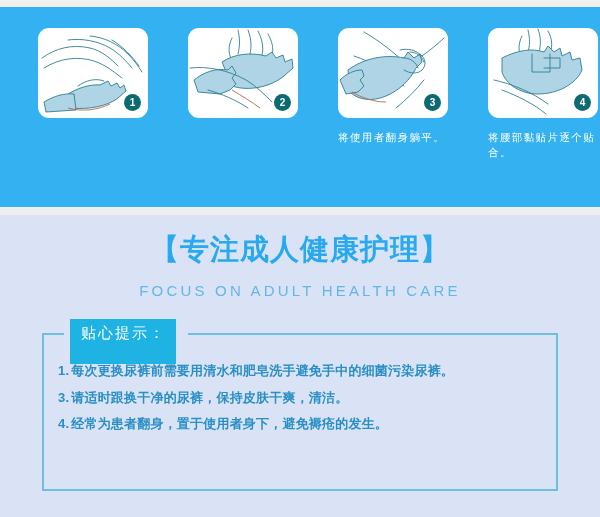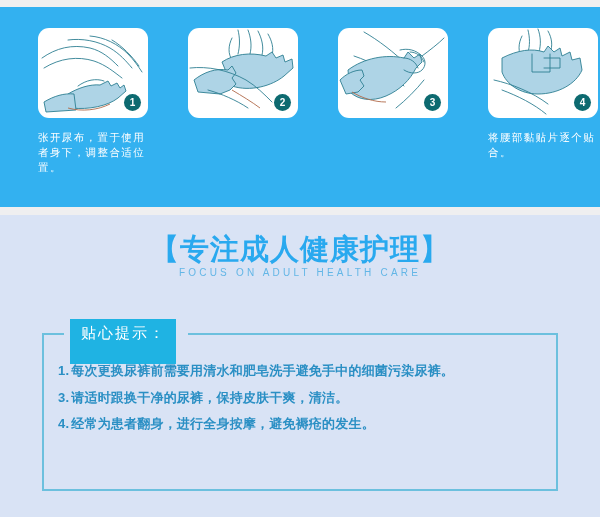--- a/index.html
+++ b/index.html
@@ -107,23 +107,23 @@
   }
   .headline {
     color: #29a9ef;
     font-size: 29px;
     font-weight: bold;
     letter-spacing: 1px;
     font-family: "DejaVu Sans", sans-serif;
     line-height: 34px;
   }
   .subhead {
-    margin-top: 1px;
+    margin-top: 16px;
     color: #63b6e6;
-    font-size: 10px;
+    font-size: 15px;
     letter-spacing: 3.2px;
     font-family: "Liberation Sans", sans-serif;
   }
 
   
   .tips-box {
     position: absolute;
     left: 42px;
     top: 118px;
     width: 516px;
@@ -192,21 +192,20 @@
             <path d="M52 8 C66 9, 80 16, 90 26 C96 32, 100 38, 104 44"></path>
             <path d="M74 12 C84 18, 94 28, 101 38"></path>
             <path d="M40 58 C48 52, 58 50, 66 53"></path>
           </g>
           <path d="M30 66 C40 60, 52 56, 62 57 L70 53 L73 58 L79 55 L82 60 L86 57 L88 63 L80 70 C70 78, 50 82, 34 80 Z" fill="#aed4e6" stroke="#2e7f92" stroke-width="0.9"></path>
           <path d="M6 74 C16 68, 26 65, 36 66 L38 82 L8 84 Z" fill="#aed4e6" stroke="#2e7f92" stroke-width="0.9"></path>
           <path d="M30 80 C44 84, 60 82, 72 76" fill="none" stroke="#b06a4a" stroke-width="0.9"></path>
         </svg>
         <div class="step-badge">1</div>
       </div>
-      <div class="step-caption">张开尿布，置于使用者身下，调整合适位置。</div>
     </div>
 
     <div class="step step-2">
       <div class="step-card">
         <svg viewBox="0 0 110 90">
           <g fill="none" stroke="#2e7f92" stroke-width="0.9" stroke-linecap="round">
             <path d="M50 2 C52 10, 52 18, 50 26"></path>
             <path d="M60 2 C63 10, 64 18, 62 26"></path>
             <path d="M70 3 C74 11, 76 19, 74 27"></path>
             <path d="M80 6 C84 13, 86 20, 84 28"></path>
@@ -239,20 +238,21 @@
           <g fill="none" stroke="#2e7f92" stroke-width="0.9" stroke-linecap="round">
             <path d="M62 22 C70 20, 78 22, 84 28 C88 32, 88 38, 84 42 C80 46, 72 46, 66 42"></path>
             <path d="M72 24 C78 24, 84 28, 86 34"></path>
             <path d="M66 30 C72 30, 78 34, 80 40"></path>
             <path d="M84 28 C92 22, 100 16, 106 10"></path>
           </g>
           <path d="M14 64 C24 70, 36 74, 48 74" fill="none" stroke="#b06a4a" stroke-width="0.9"></path>
         </svg>
         <div class="step-badge">3</div>
       </div>
+      <div class="step-caption">将使用者翻身躺平。</div>
     </div>
 
     <div class="step step-4">
       <div class="step-card">
         <svg viewBox="0 0 110 90">
           <g fill="none" stroke="#2e7f92" stroke-width="0.9" stroke-linecap="round">
             <path d="M40 2 C42 10, 42 18, 40 24"></path>
             <path d="M50 1 C53 9, 53 17, 51 24"></path>
             <path d="M60 3 C64 10, 65 18, 62 25"></path>
             <path d="M34 8 C30 16, 30 24, 34 30"></path>
@@ -290,17 +290,17 @@
   <div class="tips-title">贴心提示：</div>
 
   <div class="tips-list">
     <div class="tip-item">
       <span class="tip-num">1.</span><span>每次更换尿裤前需要用清水和肥皂洗手避免手中的细菌污染尿裤。</span>
     </div>
     <div class="tip-item">
       <span class="tip-num">3.</span><span>请适时跟换干净的尿裤，保持皮肤干爽，清洁。</span>
     </div>
     <div class="tip-item">
-      <span class="tip-num">4.</span><span>经常为患者翻身，进行全身按摩，避免褥疮的发生。</span>
+      <span class="tip-num">4.</span><span>经常为患者翻身，置于使用者身下，避免褥疮的发生。</span>
     </div>
   </div>
 
 </div>
 
 </body></html>

